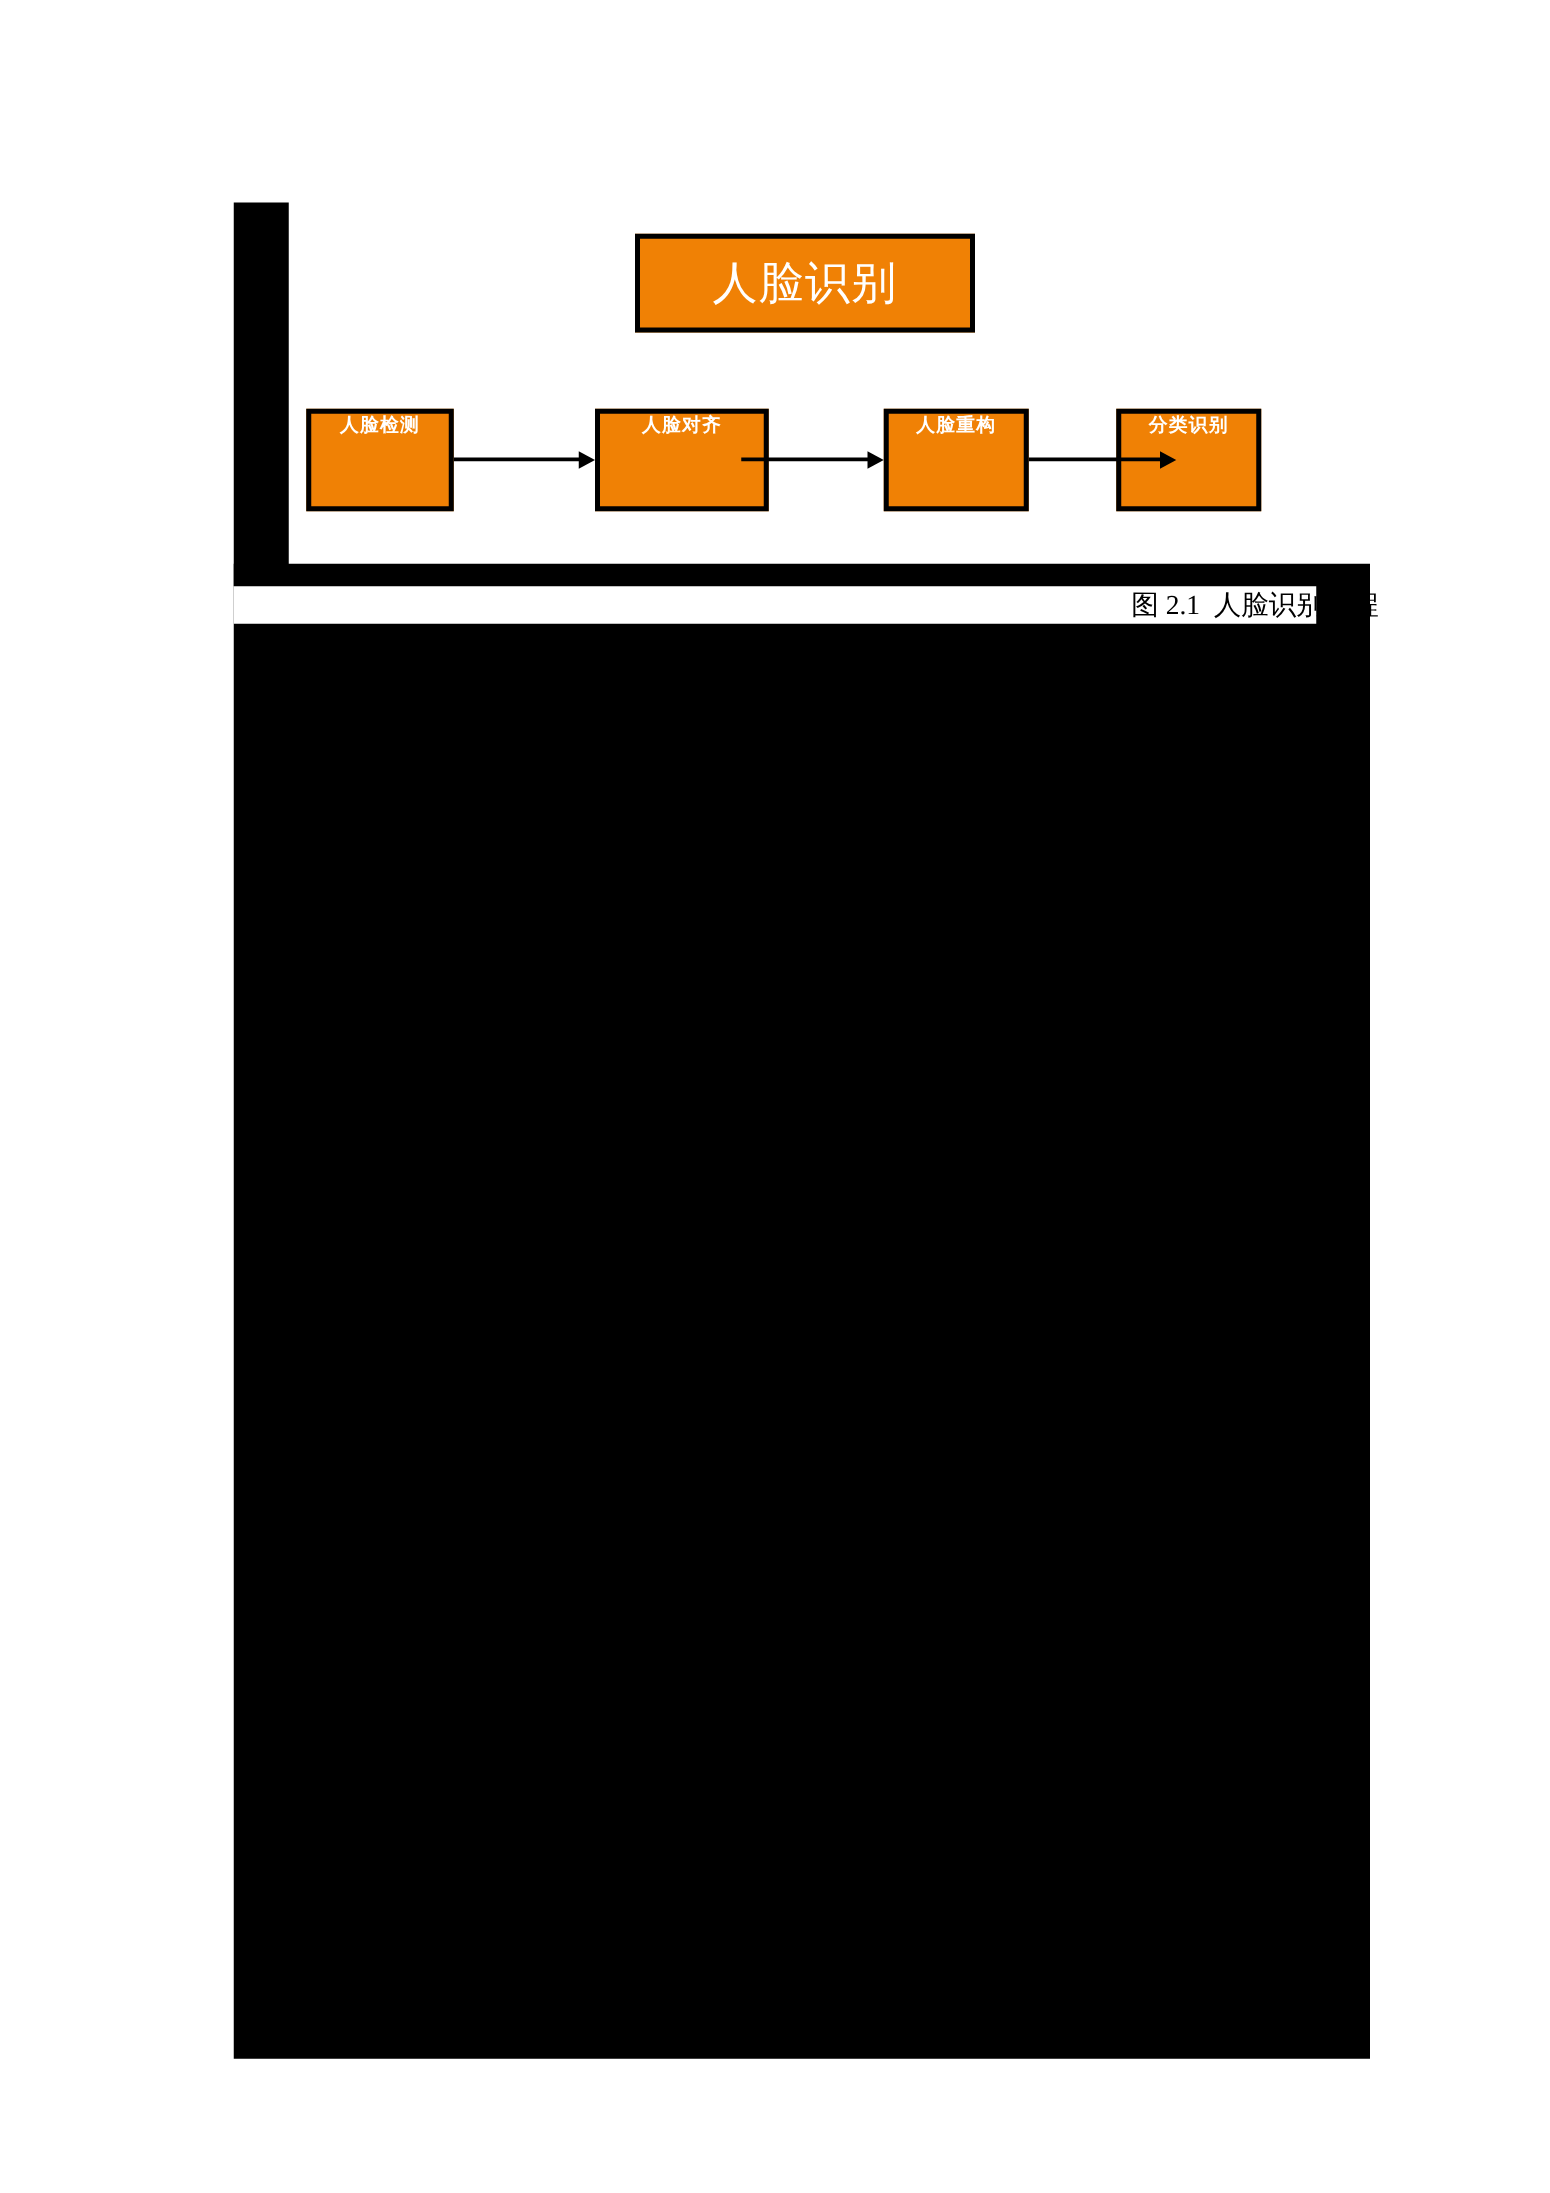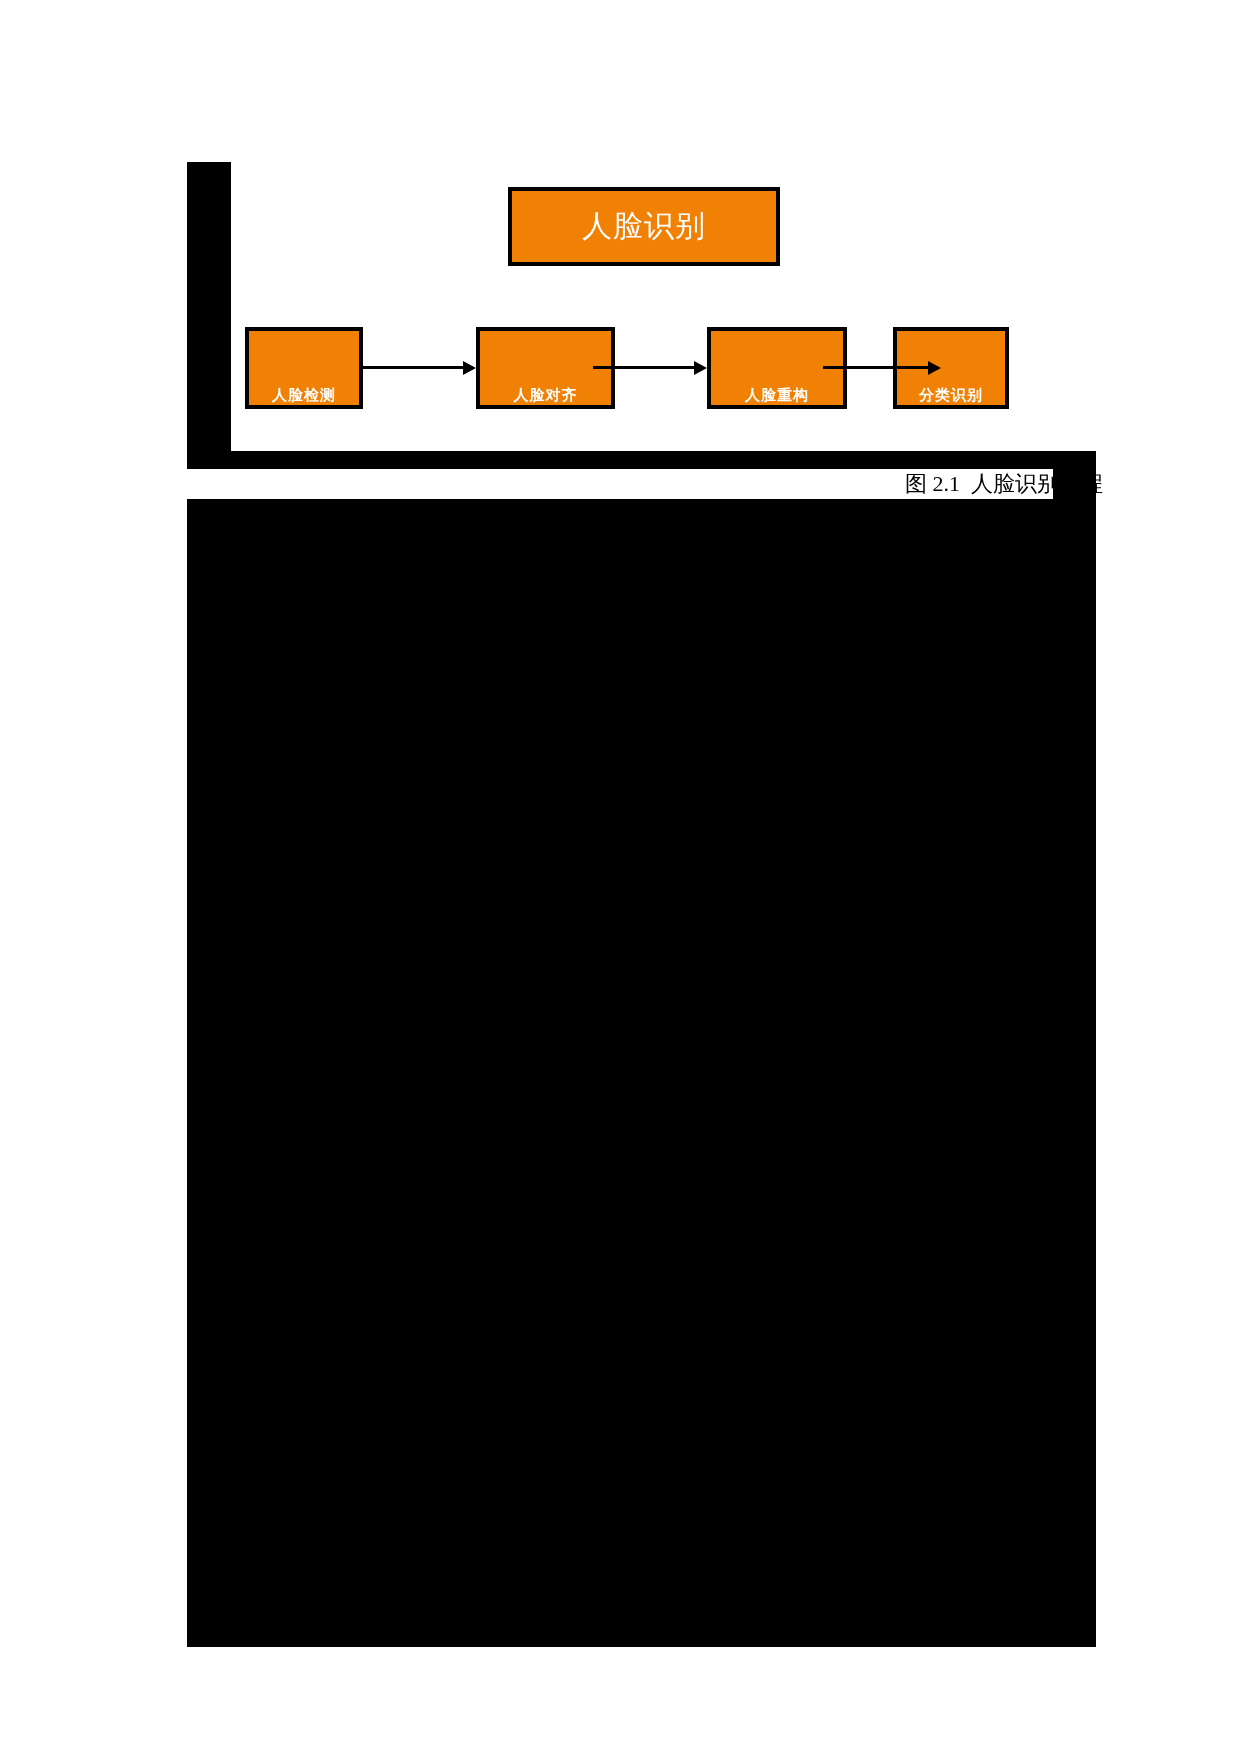--- a/index.html
+++ b/index.html
@@ -17,44 +17,44 @@
 
   
   .title-box {
     left: 508px; top: 187px; width: 272px; height: 79px;
     background: var(--box-fill, #F08105);
     border: 4px solid var(--box-border, #000000);
     display: flex; align-items: center; justify-content: center;
   }
   .title-box .title-label {
     color: var(--box-text, #ffffff);
-    font-size: 30px;
+    font-size: 36px;
     font-family: "Liberation Serif", "DejaVu Serif", serif;
     letter-spacing: 1px;
     white-space: nowrap;
   }
 
   
   .step-box {
     top: 327px; height: 82px;
     background: var(--box-fill, #F08105);
     border: 4px solid var(--box-border, #000000);
-    display: flex; align-items: flex-end; justify-content: center;
+    display: flex; align-items: flex-start; justify-content: center;
   }
   .step-box .step-label {
     color: var(--box-text, #ffffff);
     font-size: 15px;
     font-weight: bold;
     font-family: "Liberation Sans", "DejaVu Sans", sans-serif;
     letter-spacing: 1px;
     white-space: nowrap;
   }
   .step-1 { left: 245px; width: 118px; }
   .step-2 { left: 476px; width: 139px; }
-  .step-3 { left: 707px; width: 140px; }
+  .step-3 { left: 707px; width: 116px; }
   .step-4 { left: 893px; width: 116px; }
 
   
   .arrow { top: 361px; height: 14px; }
   .arrow .shaft {
     position: absolute; left: 0; top: 5px; height: 3px;
     right: 11px;
     background: var(--arrow-color, #000000);
   }
   .arrow .head {

